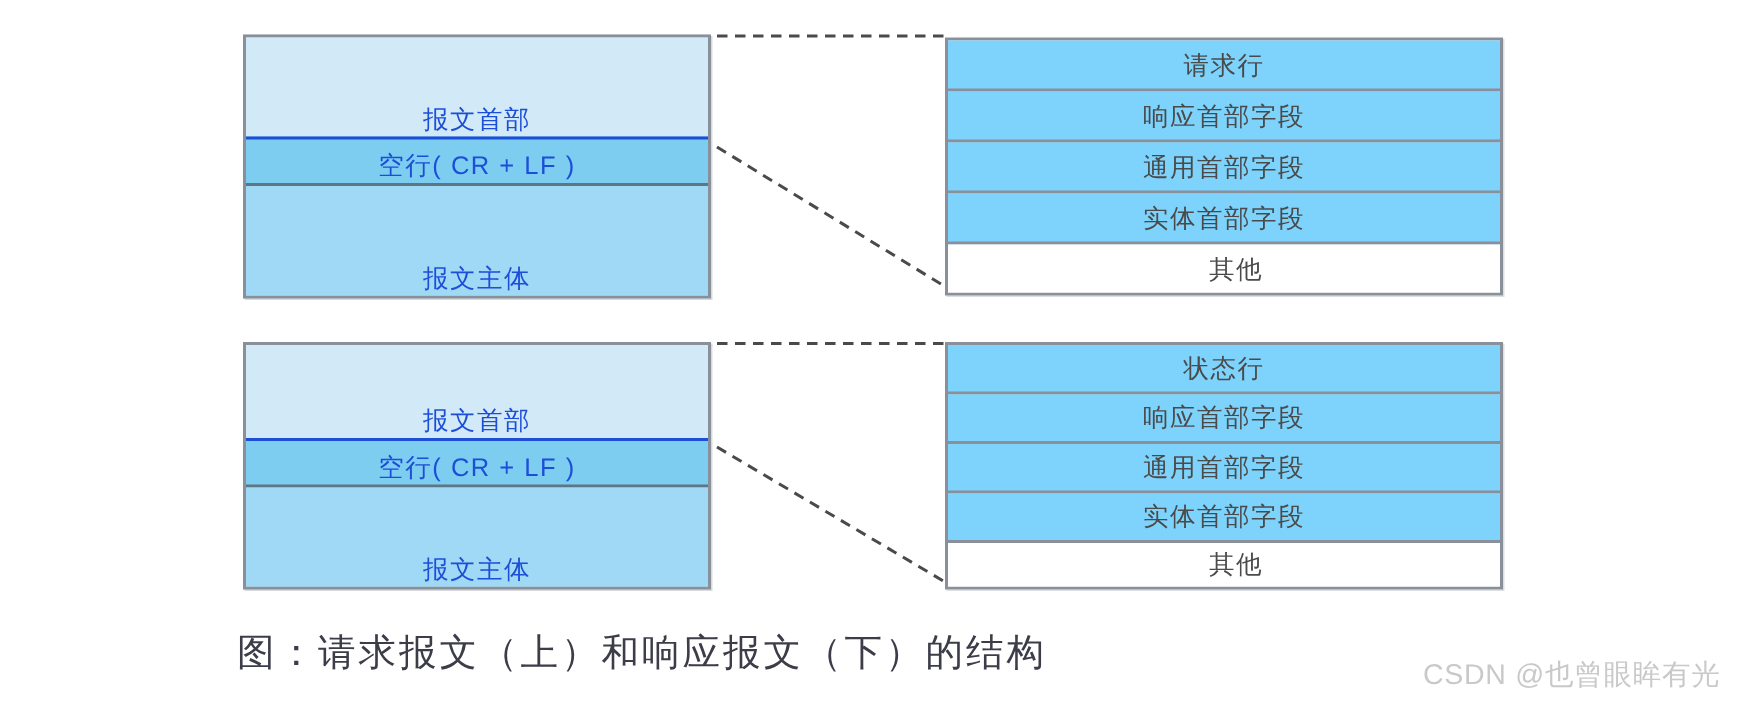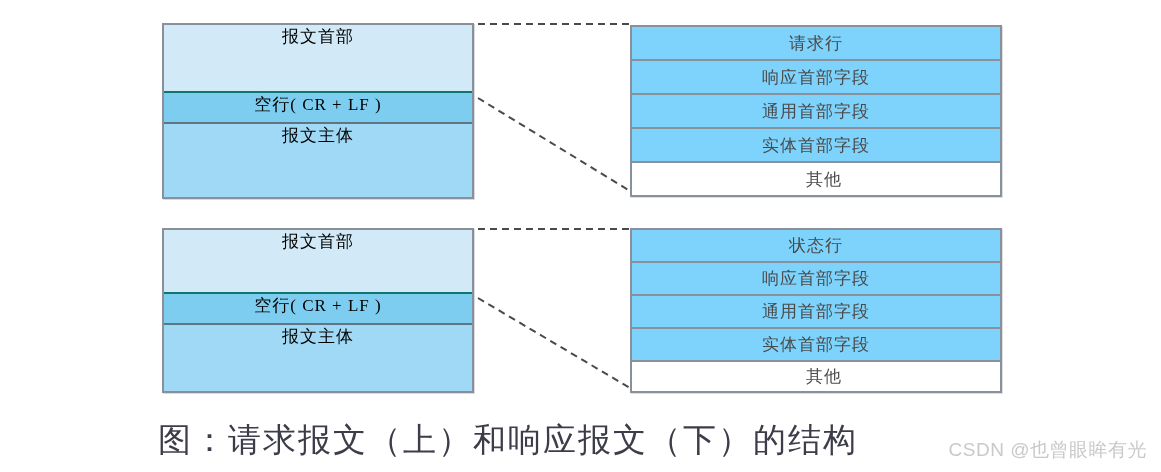--- a/index.html
+++ b/index.html
@@ -29,35 +29,34 @@
     position: absolute;
     box-sizing: border-box;
     border: 2px solid #8a9099;
     background: #cfe8f7;
     box-shadow: 1px 1px 0 rgba(140,150,160,.35);
   }
   .msg-row {
     box-sizing: border-box;
     width: 100%;
     display: flex;
-    align-items: flex-start;
+    align-items: flex-end;
     justify-content: center;
     font-size: 17px;
     letter-spacing: 1px;
-    color: #000000;
+    color: #1d4ed8;
     white-space: nowrap;
   }
   .msg-row.header {
     background: #d2eaf8;
   }
   .msg-row.blank {
     background: #7ccdf0;
-    border-top: 2px solid #0f766e;
+    border-top: 2px solid #1d4ed8;
     border-bottom: 2px solid #5f7582;
-    font-family: Liberation Serif, serif;
   }
   .msg-row.body {
     background: #a0d9f6;
   }
 
   
   .detail-panel {
     position: absolute;
     box-sizing: border-box;
     border: 2px solid #8a9099;
@@ -90,21 +89,21 @@
     width: 1161px;
     height: 472px;
     pointer-events: none;
   }
 
   
   .caption {
     position: absolute;
     left: 158px;
     top: 418px;
-    font-size: 33px;
+    font-size: 25px;
     letter-spacing: 2px;
     color: #3d3d4a;
     font-family: "DejaVu Serif", "Liberation Serif", serif;
     white-space: nowrap;
   }
 
   
   .watermark {
     position: absolute;
     right: 14px;

